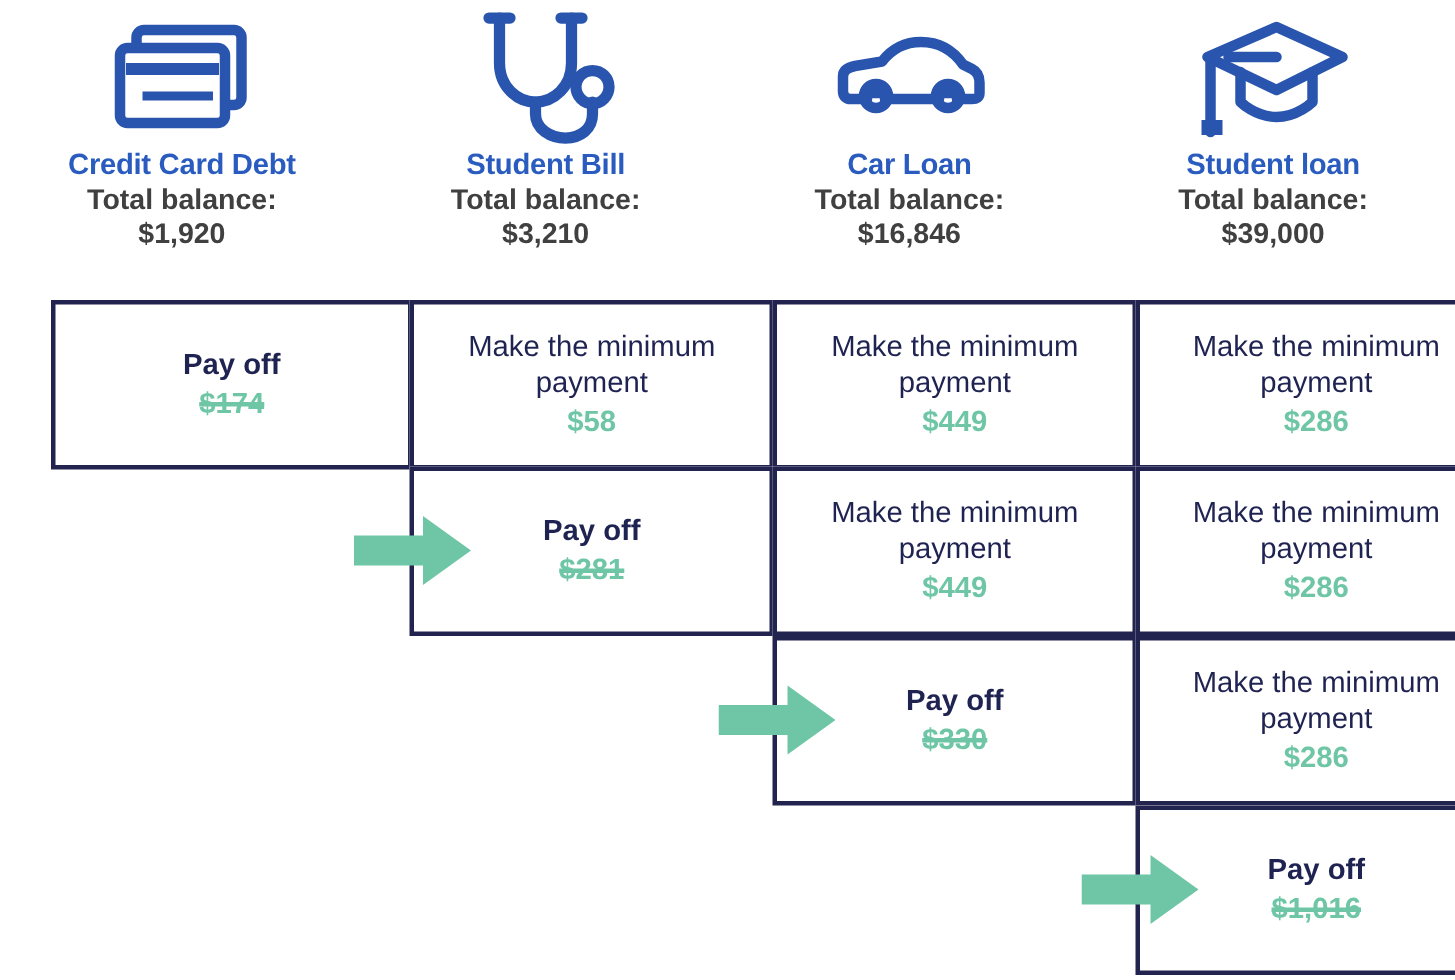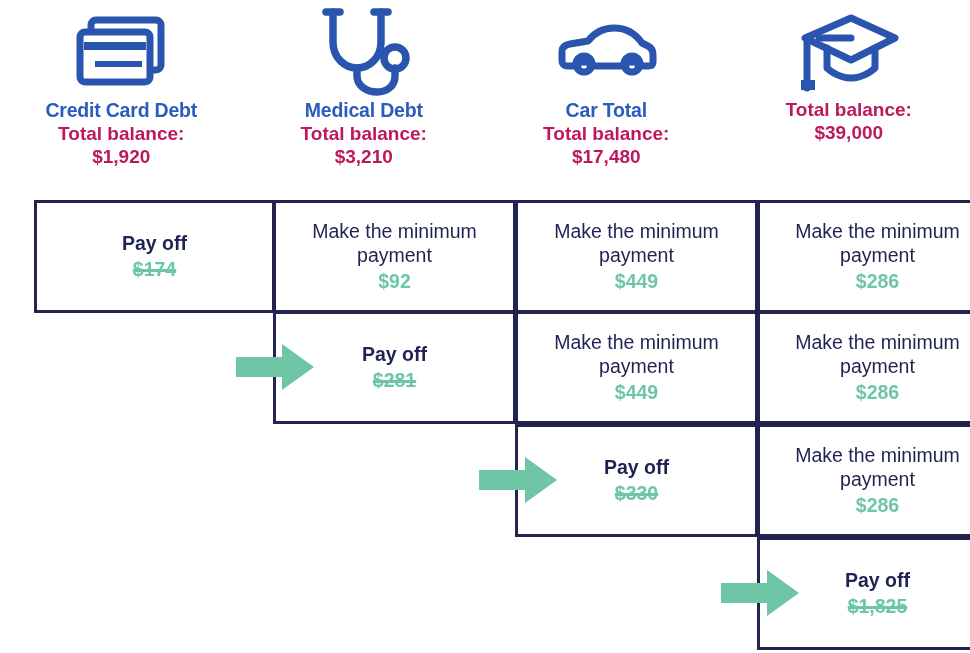--- a/index.html
+++ b/index.html
@@ -46,21 +46,21 @@
     color: #2a5cc0;
     line-height: 1.18;
     letter-spacing: -0.2px;
     margin-top: 1px;
     white-space: nowrap;
   }
   .debt-balance-label,
   .debt-balance-value {
     font-size: 19px;
     font-weight: bold;
-    color: #be185d;
+    color: #404040;
     line-height: 1.22;
     white-space: nowrap;
   }
 
   
   #payment-grid {
     position: relative;
     width: 970px;
     height: 455px;
     margin-left: 31px;
@@ -133,66 +133,67 @@
       <svg width="94" height="92" viewBox="0 0 94 92" aria-hidden="true">
         <g fill="none" stroke="#2a55ae" stroke-width="7.5" stroke-linecap="round">
           <path d="M16 6 L16 36 C16 52 28 62 40 62 C52 62 64 52 64 36 L64 6"></path>
           <path d="M9 6 L23 6"></path>
           <path d="M57 6 L71 6"></path>
           <path d="M40 62 L40 70 C40 80 50 86 60 86 C70 86 78 80 78 70 L78 62"></path>
         </g>
         <circle cx="78" cy="52" r="11" fill="none" stroke="#2a55ae" stroke-width="7.5"></circle>
       </svg>
     </div>
-    <div class="debt-name">Medical Debt</div>
+    <div class="debt-name">Student Bill</div>
     <div class="debt-balance-label">Total balance:</div>
     <div class="debt-balance-value">$3,210</div>
   </div>
 
   <div class="debt-card">
     <div class="debt-icon">
       <svg width="104" height="62" viewBox="0 0 104 62" aria-hidden="true">
         <path d="M8 40 L8 30 C8 26 11 24 16 23 L34 20 C41 11 50 7 60 7 C72 7 81 12 88 22 L94 25 C98 27 99 30 99 34 L99 41 C99 44 97 45 94 45 L84 45 L84 41 L72 41 L72 45 L36 45 L36 41 L24 41 L24 45 L13 45 C10 45 8 43 8 40 Z" fill="none" stroke="#2a55ae" stroke-width="7" stroke-linejoin="round"></path>
         <circle cx="30" cy="43" r="8" fill="none" stroke="#2a55ae" stroke-width="7"></circle>
         <circle cx="78" cy="43" r="8" fill="none" stroke="#2a55ae" stroke-width="7"></circle>
       </svg>
     </div>
-    <div class="debt-name">Car Total</div>
-    <div class="debt-balance-label">Total balance:</div>
-    <div class="debt-balance-value">$17,480</div>
+    <div class="debt-name">Car Loan</div>
+    <div class="debt-balance-label">Total balance:</div>
+    <div class="debt-balance-value">$16,846</div>
   </div>
 
   <div class="debt-card">
     <div class="debt-icon">
       <svg width="100" height="84" viewBox="0 0 100 84" aria-hidden="true">
         <g fill="none" stroke="#2a55ae" stroke-width="7" stroke-linejoin="round" stroke-linecap="round">
           <path d="M6 28 L52 8 L96 28 L52 50 Z"></path>
           <path d="M28 38 L28 58 C28 58 38 68 52 68 C66 68 76 58 76 58 L76 38"></path>
           <path d="M8 28 L8 78"></path>
           <path d="M52 28 L20 28"></path>
         </g>
         <rect x="2" y="70" width="14" height="10" fill="#2a55ae"></rect>
       </svg>
     </div>
+    <div class="debt-name">Student loan</div>
     <div class="debt-balance-label">Total balance:</div>
     <div class="debt-balance-value">$39,000</div>
   </div>
 
 </div>
 
 <div id="payment-grid">
 
   <div class="cell" style="left:3px;  top:2px;   width:241px; height:113px;">
     <div class="cell-action payoff">Pay off</div>
     <div class="cell-amount struck">$174</div>
   </div>
 
   <div class="cell" style="left:242px; top:2px;  width:243px; height:113px;">
     <div class="cell-action">Make the minimum payment</div>
-    <div class="cell-amount">$92</div>
+    <div class="cell-amount">$58</div>
   </div>
 
   <div class="cell" style="left:484px; top:2px;  width:243px; height:113px;">
     <div class="cell-action">Make the minimum payment</div>
     <div class="cell-amount">$449</div>
   </div>
 
   <div class="cell" style="left:726px; top:2px;  width:241px; height:113px;">
     <div class="cell-action">Make the minimum payment</div>
     <div class="cell-amount">$286</div>
@@ -218,21 +219,21 @@
     <div class="cell-amount struck">$330</div>
   </div>
 
   <div class="cell" style="left:726px; top:226px; width:241px; height:113px;">
     <div class="cell-action">Make the minimum payment</div>
     <div class="cell-amount">$286</div>
   </div>
 
   <div class="cell" style="left:726px; top:339px; width:241px; height:113px;">
     <div class="cell-action payoff">Pay off</div>
-    <div class="cell-amount struck">$1,825</div>
+    <div class="cell-amount struck">$1,016</div>
   </div>
 
   <div class="flow-arrow" style="left:205px; top:146px;">
     <svg width="78" height="46" viewBox="0 0 78 46" aria-hidden="true">
       <path d="M0 13 L46 13 L46 0 L78 23 L46 46 L46 33 L0 33 Z" fill="#6ec6a6"></path>
     </svg>
   </div>
 
   <div class="flow-arrow" style="left:448px; top:259px;">
     <svg width="78" height="46" viewBox="0 0 78 46" aria-hidden="true">

